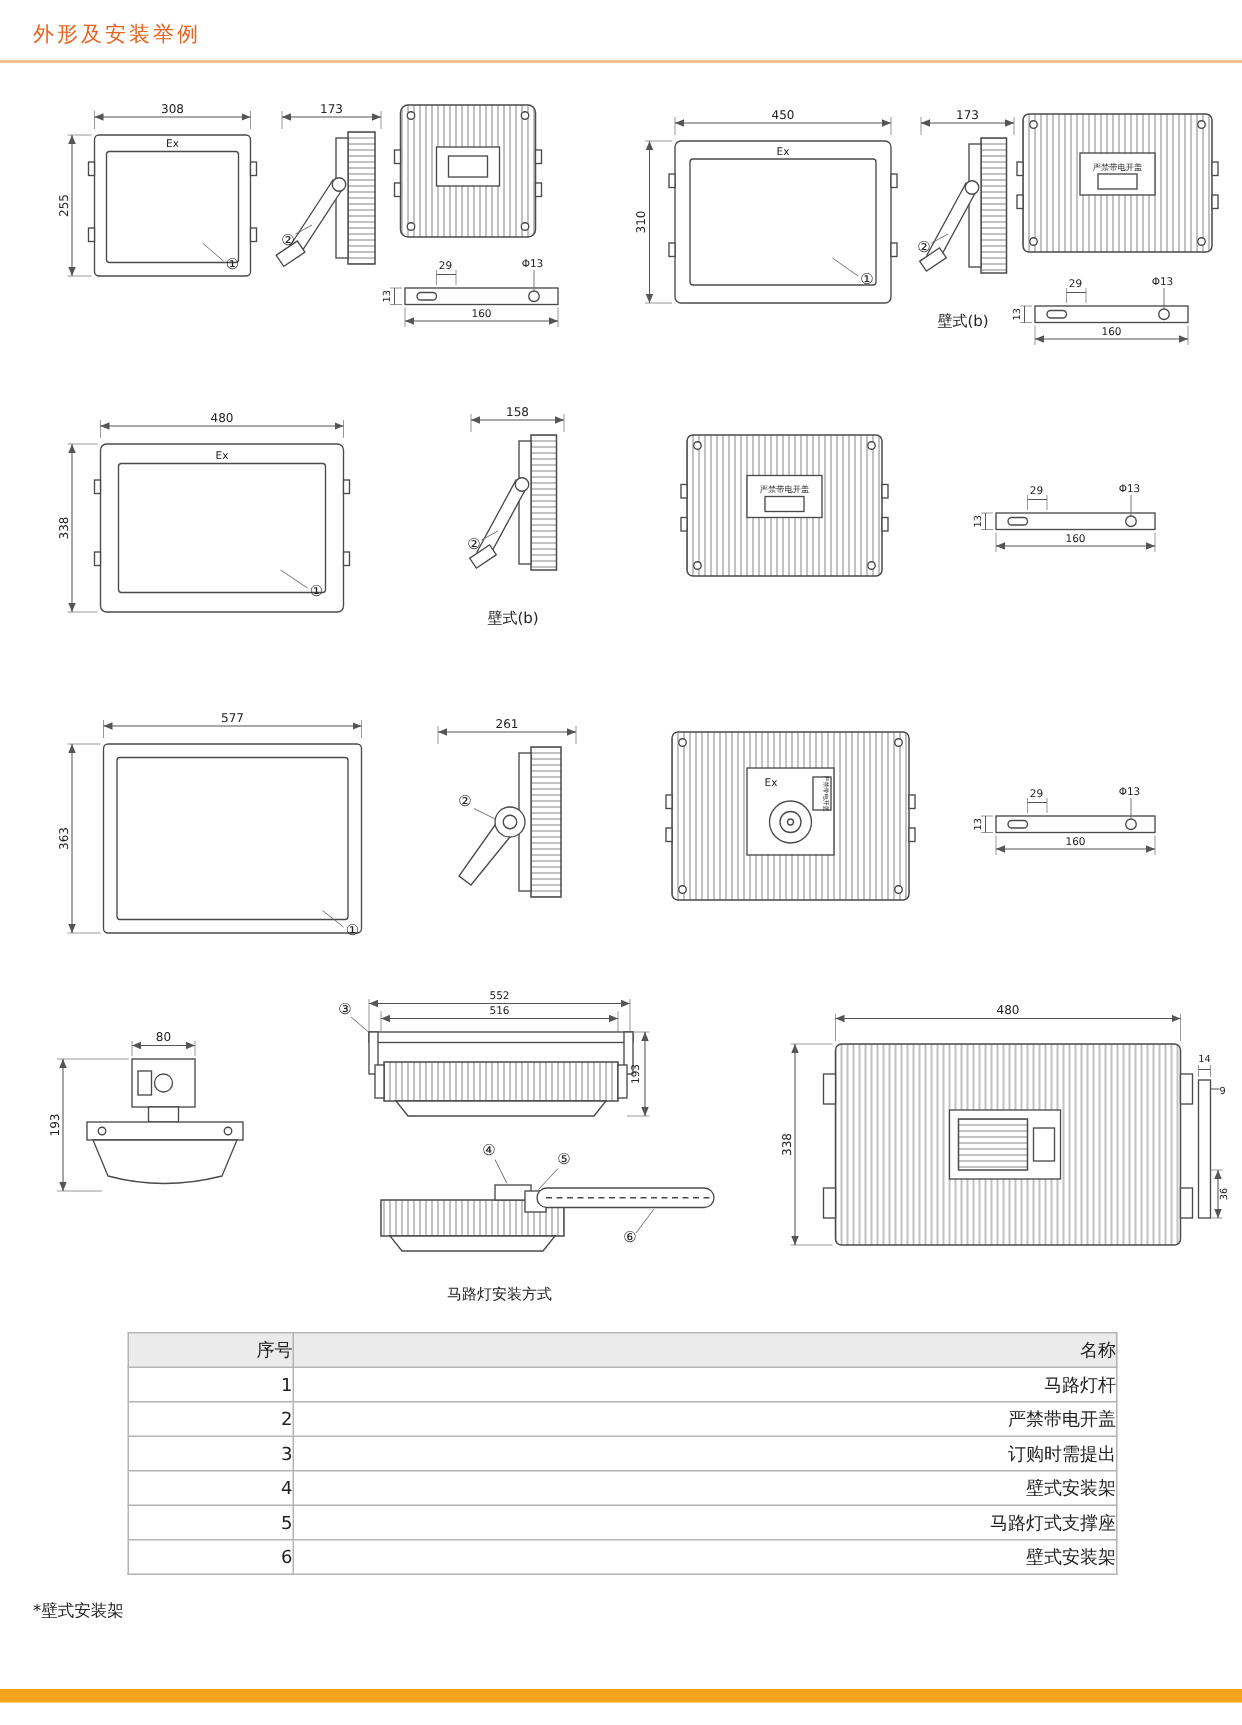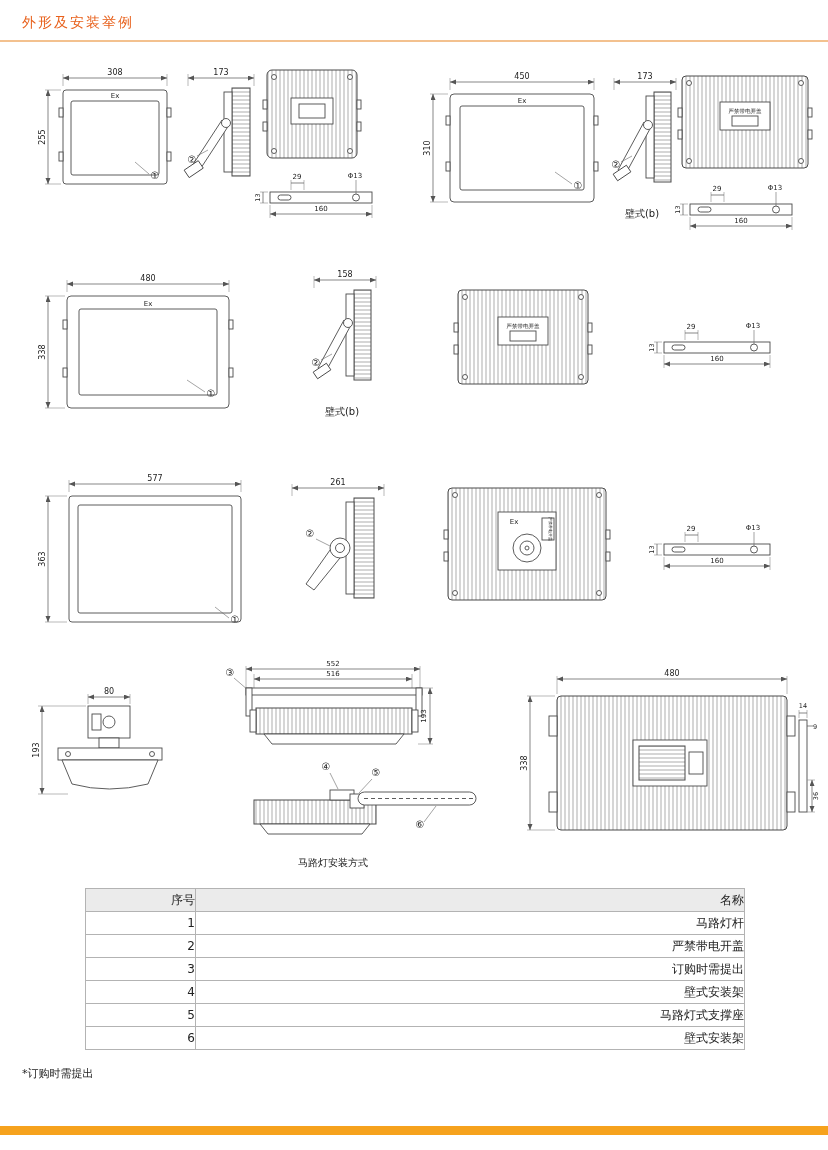--- a/index.html
+++ b/index.html
@@ -451,16 +451,16 @@
       <td>5</td>
       <td>马路灯式支撑座</td>
     </tr>
     <tr>
       <td>6</td>
       <td>壁式安装架</td>
     </tr>
   </tbody>
 </table>
 
-<div class="footnote">*订购时需提出</div>
+<div class="footnote">*壁式安装架</div>
 <div class="footer-bar"></div>
 
 </div>
 
 </body></html>

